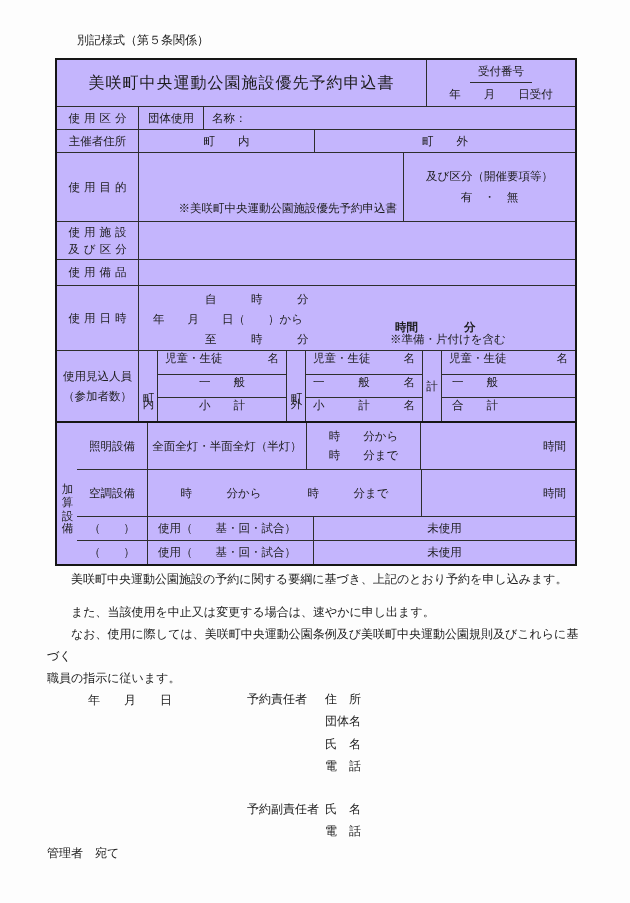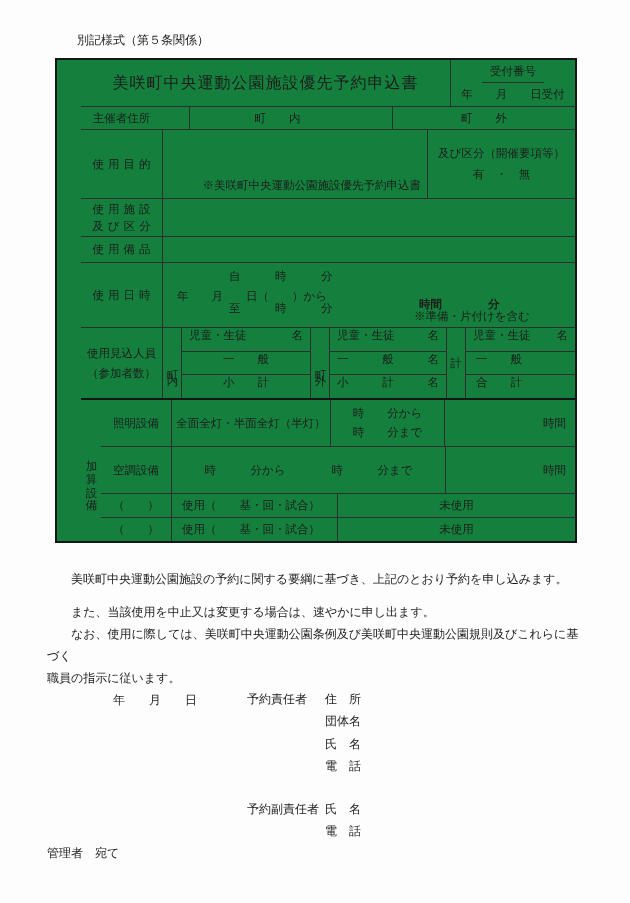--- a/index.html
+++ b/index.html
@@ -4,40 +4,40 @@
 <style>
   * { margin:0; padding:0; box-sizing:border-box; }
   html,body { background:#e8e8e8; }
   .page {
     position:relative; width:630px; height:903px; background:#fdfdfd;
     font-family:"Liberation Serif","DejaVu Serif",serif;
     color:#1c1c1c; font-size:11.5px; margin:0 auto; overflow:hidden;
   }
   .form-note { position:absolute; left:47px; top:32px; font-size:12px;margin-left:30px; }
 
-  .tbl { position:absolute; left:55px; top:58px; width:522px; border:2px solid #161616; background:#15803d;padding-left:24px; }
+  .tbl { position:absolute; left:55px; top:58px; width:522px; border:2px solid #161616; background:#c4b5fd; }
   .row { display:flex; border-top:1px solid #2e2e2e; }
   .row:first-child { border-top:none; }
   .c { border-left:1px solid #2e2e2e; display:flex; align-items:center; justify-content:center; position:relative; }
   .c:first-child { border-left:none; }
   .ls { letter-spacing:4px; margin-right:-4px; }
 
   
   .r-title { height:46px; }
   .title-cell { width:369px; font-size:16px; letter-spacing:1px; }
   .receipt-box { flex:1; display:flex; flex-direction:column; }
   .receipt-r1 { height:23px; border-bottom:1px solid #2e2e2e; display:flex; align-items:center; justify-content:space-between; padding:0 8px; }
   .receipt-r2 { flex:1; display:flex; align-items:center; justify-content:flex-end; padding:0 8px; }
 
   .lbl { width:81px; }
   .r-cat { height:23px; }
   .cat-type { width:65px; }
   .cat-name { flex:1; justify-content:flex-start; padding-left:8px; }
 
-  .r-org { height:23px;gap:27px; }
+  .r-org { height:23px; }
   .org-in { width:176px; }
   .org-out { flex:1; }
 
   .r-purpose { height:69px; }
   .purpose-body { width:265px; align-items:flex-end; justify-content:flex-end; padding:0 6px 5px 0; }
   .purpose-attach { flex:1; flex-direction:column; justify-content:center; gap:6px; }
 
   .r-fac { height:38px; }
   .fac-lbl { flex-direction:column; line-height:17px; }
   .r-equip { height:26px; }
@@ -74,21 +74,21 @@
   .sr-air { height:47px; }
   .air-time { width:274px; }
   .sr-other { height:24px; }
   .other-use { width:166px; justify-content:flex-start; padding-left:10px; }
   .other-unused { flex:1; }
 
   
   .agreement { position:absolute; left:47px; top:568px; width:538px; font-size:12px; line-height:22px; }
   .agreement p { text-indent:2em; }
   .agreement .p1 { margin-bottom:11px; }
-  .date-line { margin-left:66px; }
+  .date-line { margin-left:41px; }
 
   .signature { position:absolute; left:247px; top:688px; font-size:12px; }
   .sig-row { display:flex; height:22.5px; align-items:center; }
   .sig-label { width:78px; }
   .sig-gap { height:20px; }
   .addressee { position:absolute; left:47px; top:845px; font-size:12px; }
 </style>
 </head>
 <body>
 
@@ -104,20 +104,27 @@
         <div class="receipt-r1">
           <span>受付</span>
           <span>番号</span>
         </div>
         <div class="receipt-r2">
           <span>年　　月　　日受付</span>
         </div>
       </div>
     </div>
 
+    <div class="row r-cat">
+      <div class="c lbl">
+          <span class="ls">使用区分</span>
+        </div>
+      <div class="c cat-type">団体使用</div>
+      <div class="c cat-name">名称：</div>
+    </div>
 
     <div class="row r-org">
       <div class="c lbl">主催者住所</div>
       <div class="c org-in">町　　内</div>
       <div class="c org-out">町　　外</div>
     </div>
 
     <div class="row r-purpose">
       <div class="c lbl">
           <span class="ls">使用目的</span>
@@ -147,21 +154,21 @@
     </div>
 
     <div class="row r-dt">
       <div class="c lbl">
           <span class="ls">使用日時</span>
         </div>
       <div class="c dt-body">
         <span class="dt-line" style="top:4px; left:66px;">自　　　時　　　分</span>
         <span class="dt-line" style="top:24px; left:14px;">年　　月　　日（　　）から</span>
         <span class="dt-line" style="top:32px; left:256px;font-weight:bold;">時間　　　　分</span>
-        <span class="dt-line" style="top:36px; left:66px;">至　　　時　　　分</span>
+        <span class="dt-line" style="top:44px; left:66px;">至　　　時　　　分</span>
         <span class="dt-line" style="top:44px; left:251px;">※準備・片付けを含む</span>
       </div>
     </div>
 
     <div class="row r-att">
       <div class="c att-lbl">
         <span>使用見込人員</span>
         <span>（参加者数）</span>
       </div>
       <div class="c att-tag">

